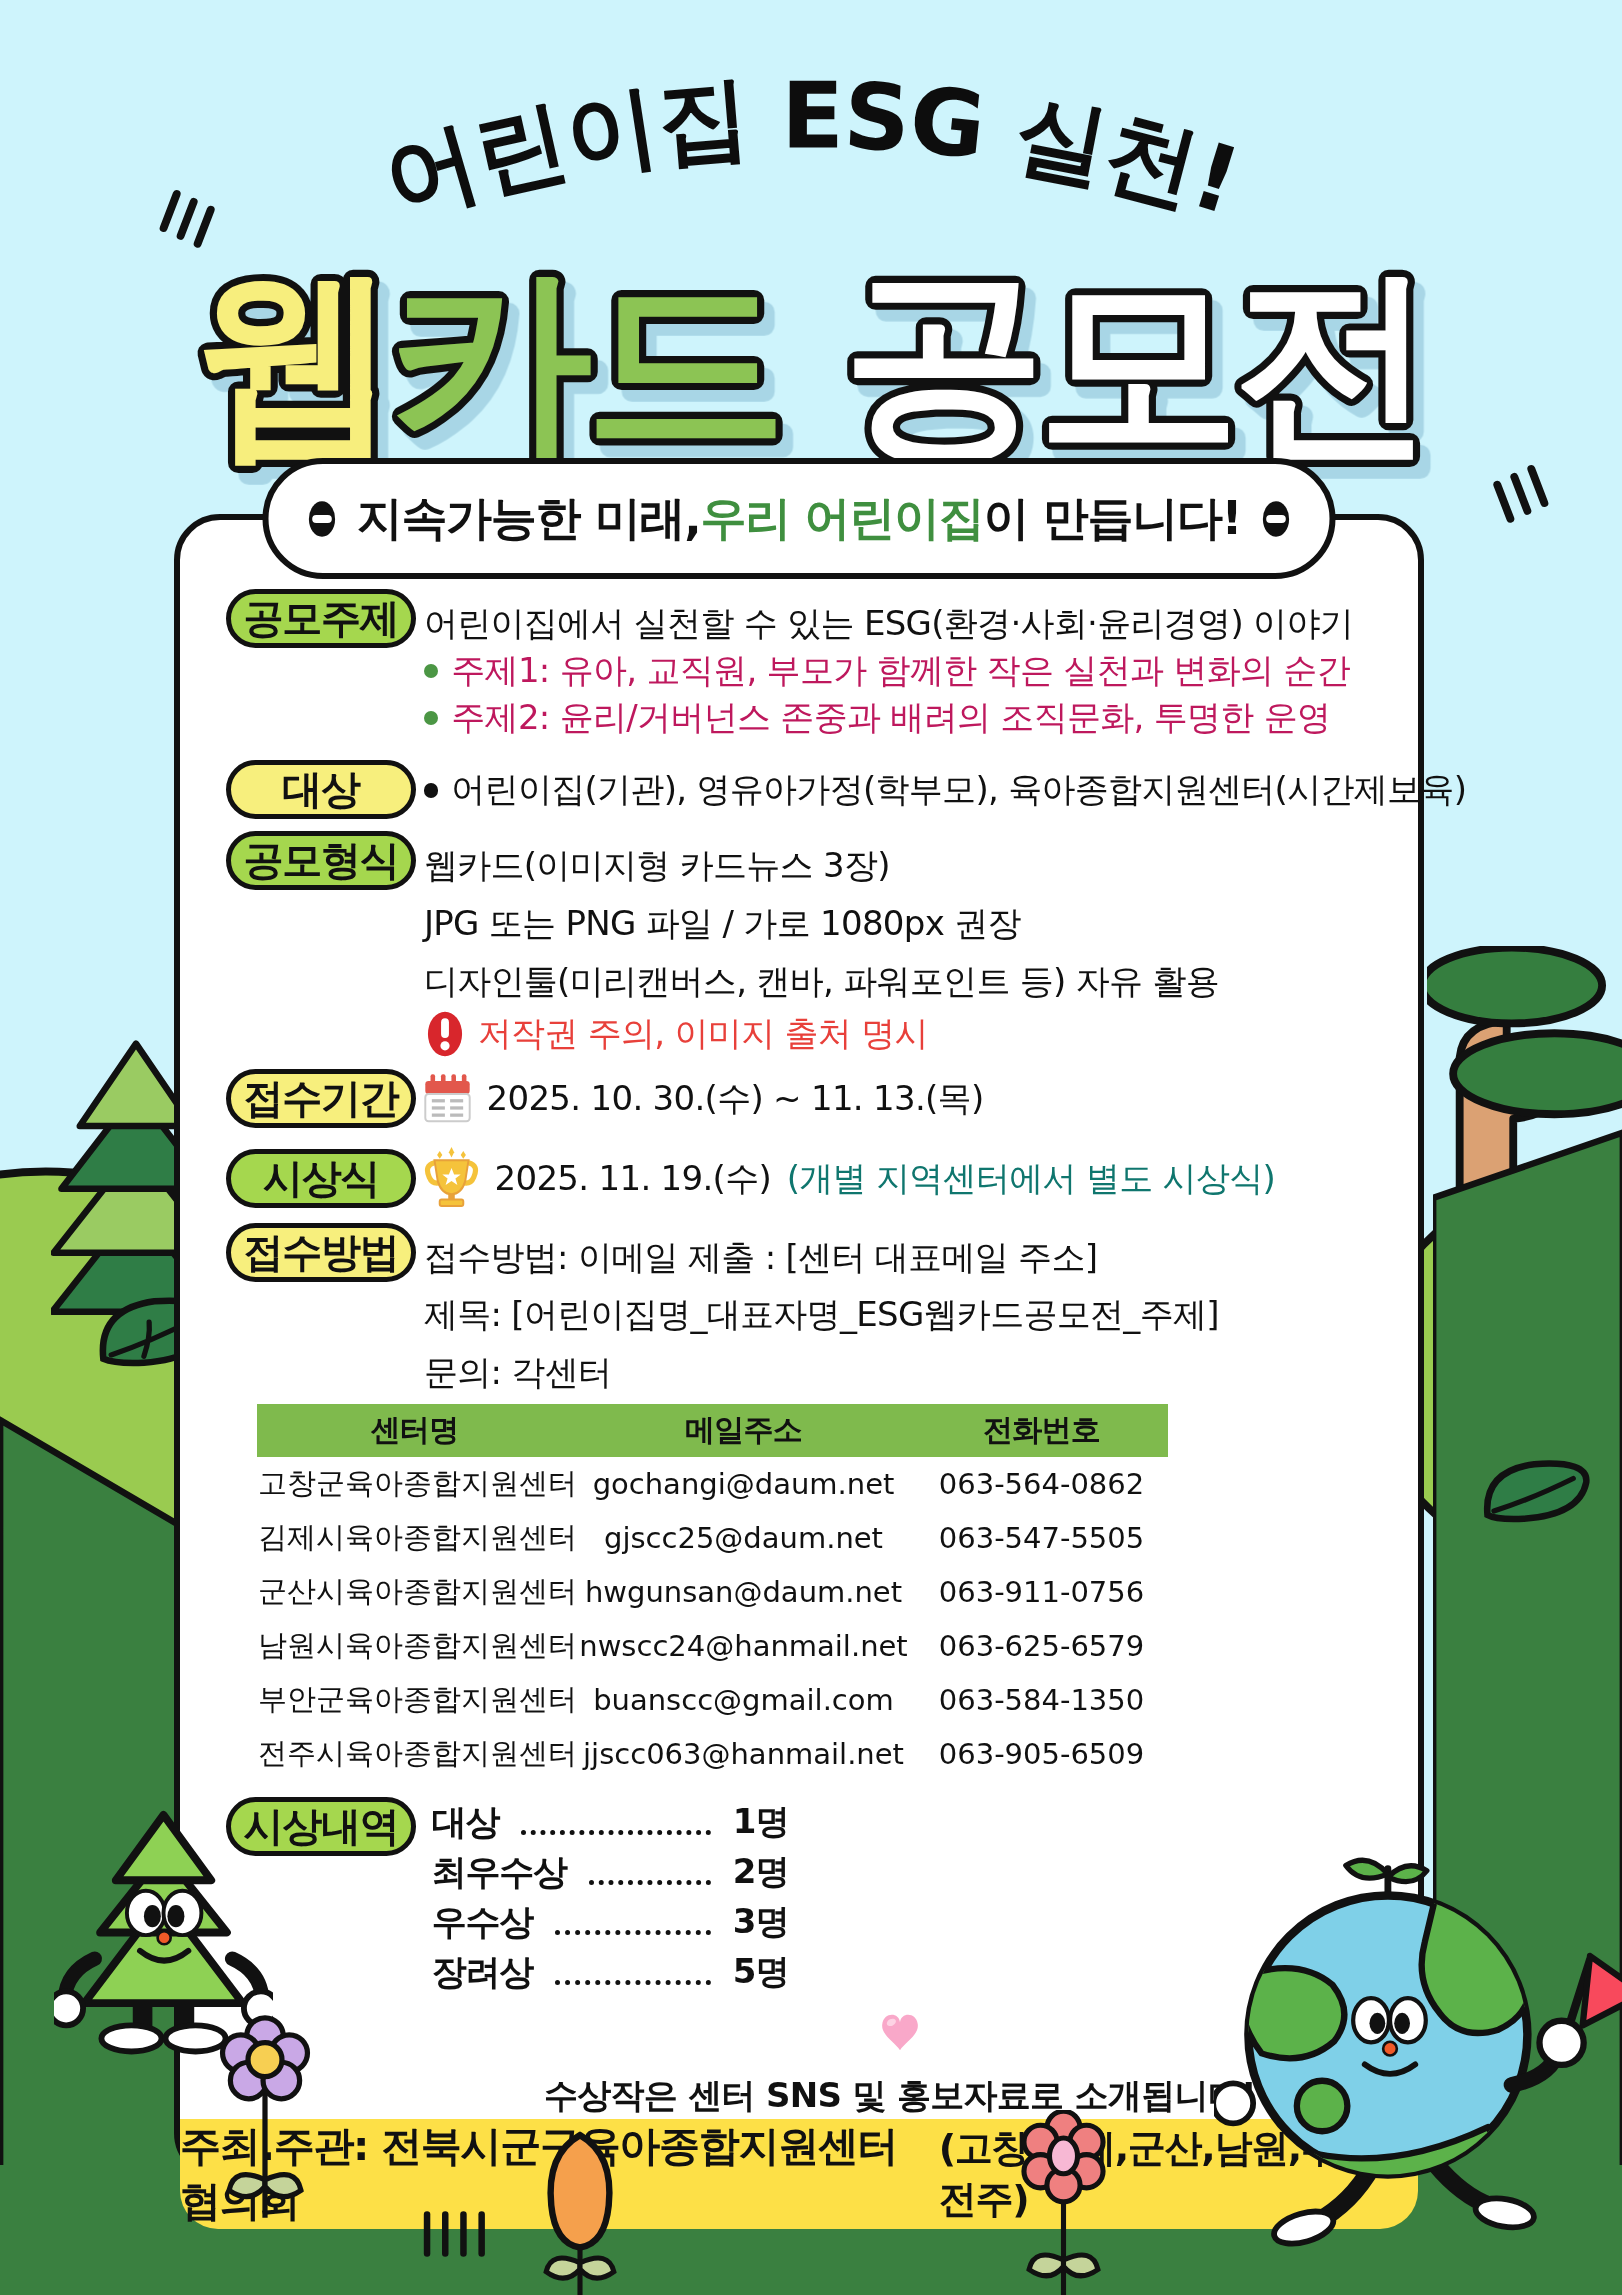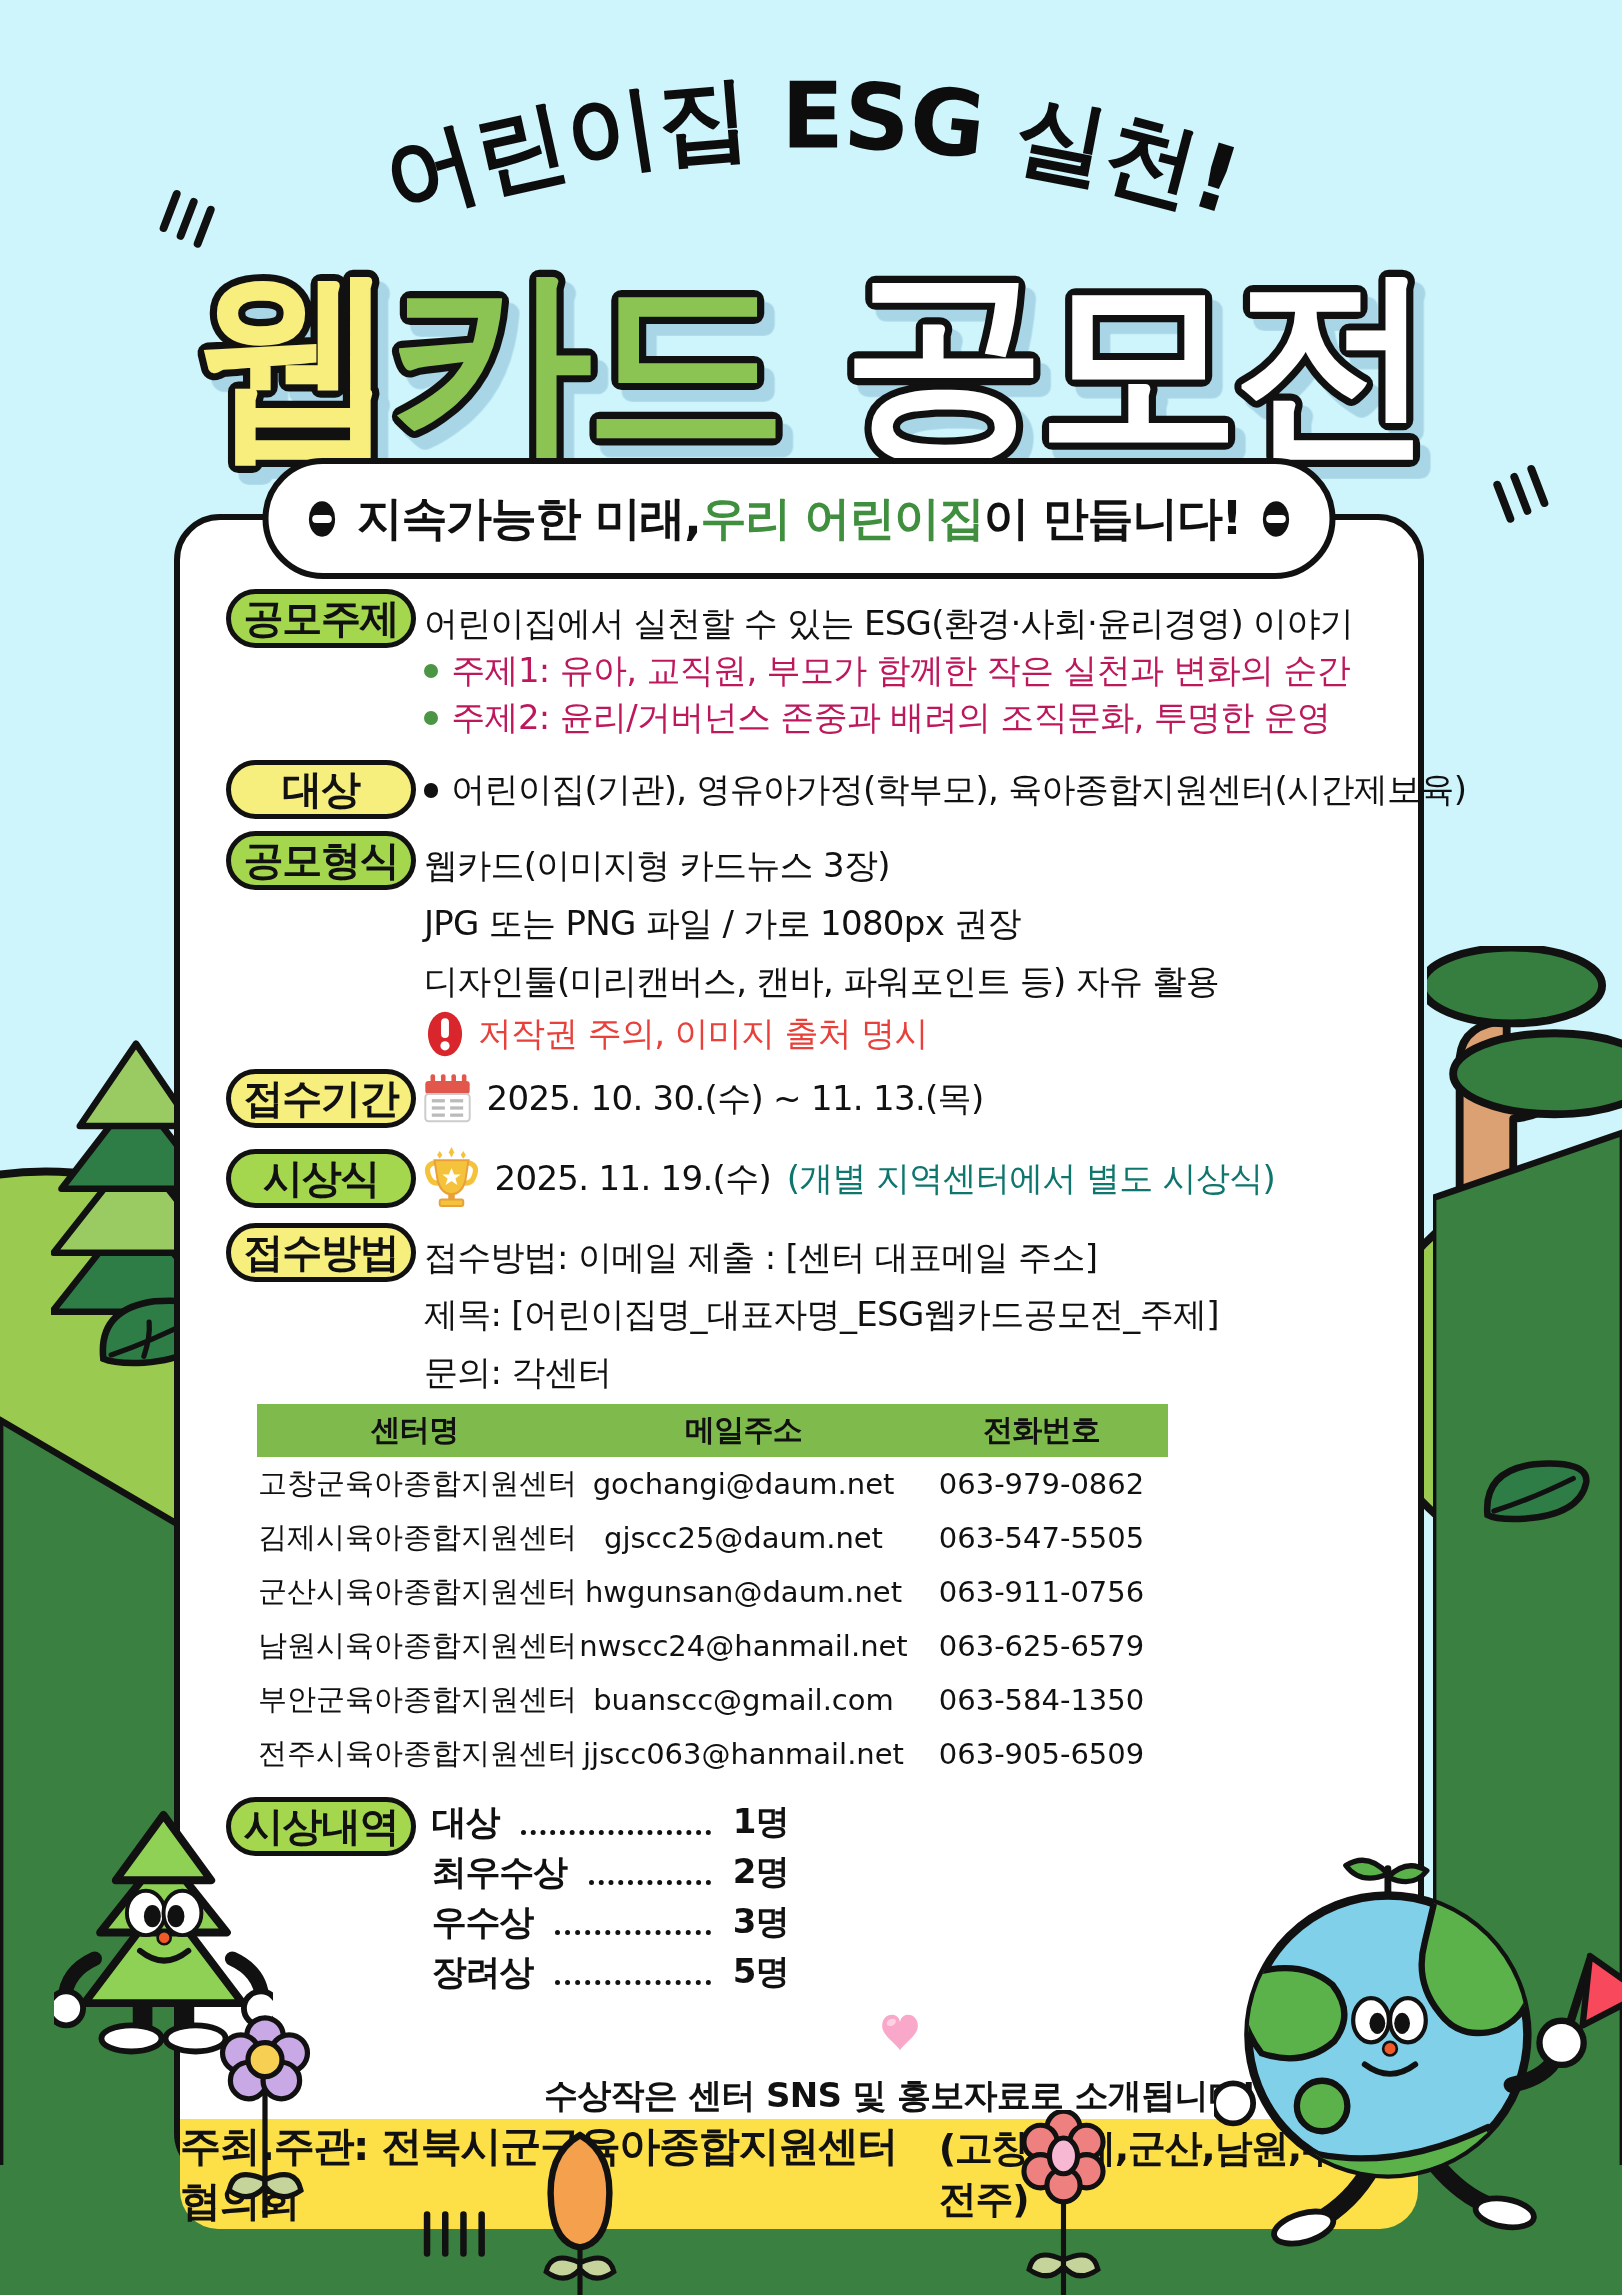--- a/index.html
+++ b/index.html
@@ -282,21 +282,21 @@
         <tr>
           <th>센터명</th>
           <th>메일주소</th>
           <th>전화번호</th>
         </tr>
       </thead>
       <tbody>
         <tr>
           <td>고창군육아종합지원센터</td>
           <td>gochangi@daum.net</td>
-          <td>063-979-0862</td>
+          <td>063-564-0862</td>
         </tr>
         <tr>
           <td>김제시육아종합지원센터</td>
           <td>gjscc25@daum.net</td>
           <td>063-547-5505</td>
         </tr>
         <tr>
           <td>군산시육아종합지원센터</td>
           <td>hwgunsan@daum.net</td>
           <td>063-911-0756</td>

